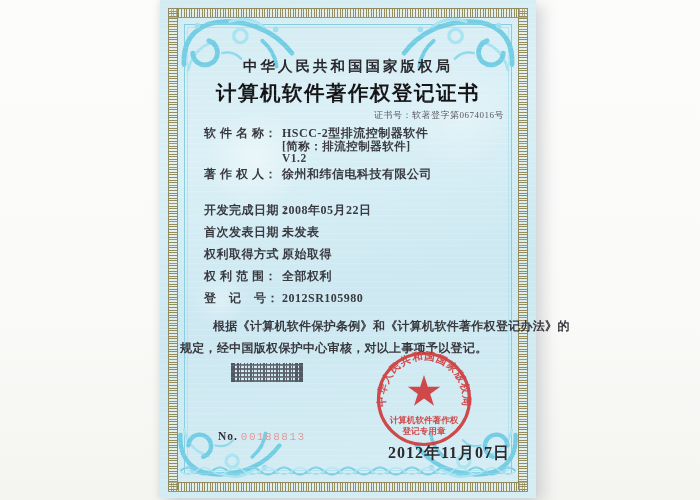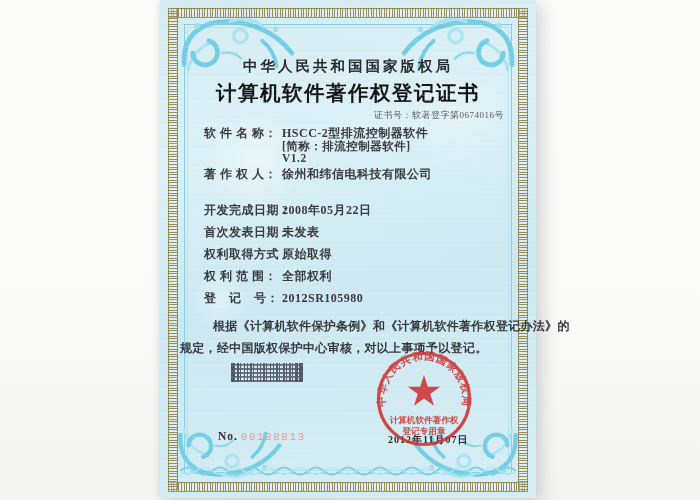--- a/index.html
+++ b/index.html
@@ -83,21 +83,21 @@
       linear-gradient(90deg,#30303a 0 4px, rgba(0,0,0,0) 4px 6px, #30303a 6px 8px, rgba(0,0,0,0) 8px 9px),
       linear-gradient(270deg,#30303a 0 4px, rgba(0,0,0,0) 4px 5px, #30303a 5px 8px, rgba(0,0,0,0) 8px 10px),
       repeating-linear-gradient(90deg, #3a3a44 0 1.5px, rgba(0,0,0,0) 1.5px 3px, #3a3a44 3px 4px, rgba(0,0,0,0) 4px 6.5px),
       repeating-linear-gradient(0deg, rgba(58,58,68,.85) 0 2px, rgba(0,0,0,0) 2px 4px);
   }
 
   .no-line { position:absolute; left:58px; top:430px; font-size:11.5px; white-space:nowrap; }
   .no-line .no-label { color:#2e2e35; font-weight:bold; letter-spacing:1px; }
   .no-line .no-value { color:#e09a9a; letter-spacing:1.5px; font-family:"Liberation Mono", monospace; font-size:11px; }
 
-  .date-line { position:absolute; left:228px; top:433px; font-size:10px; font-weight:bold; color:#2b2b30; letter-spacing:1px; white-space:nowrap; z-index:2; }
+  .date-line { position:absolute; left:228px; top:443px; font-size:16px; font-weight:bold; color:#2b2b30; letter-spacing:1px; white-space:nowrap; z-index:2; }
 
   .seal { position:absolute; left:214px; top:349px; z-index:3; opacity:.88; }
 </style>
 </head>
 <body>
 
 <svg width="0" height="0" style="position:absolute">
   <defs>
     <symbol id="flourish" viewBox="0 0 120 65">
       <g fill="none" stroke-linecap="round">

